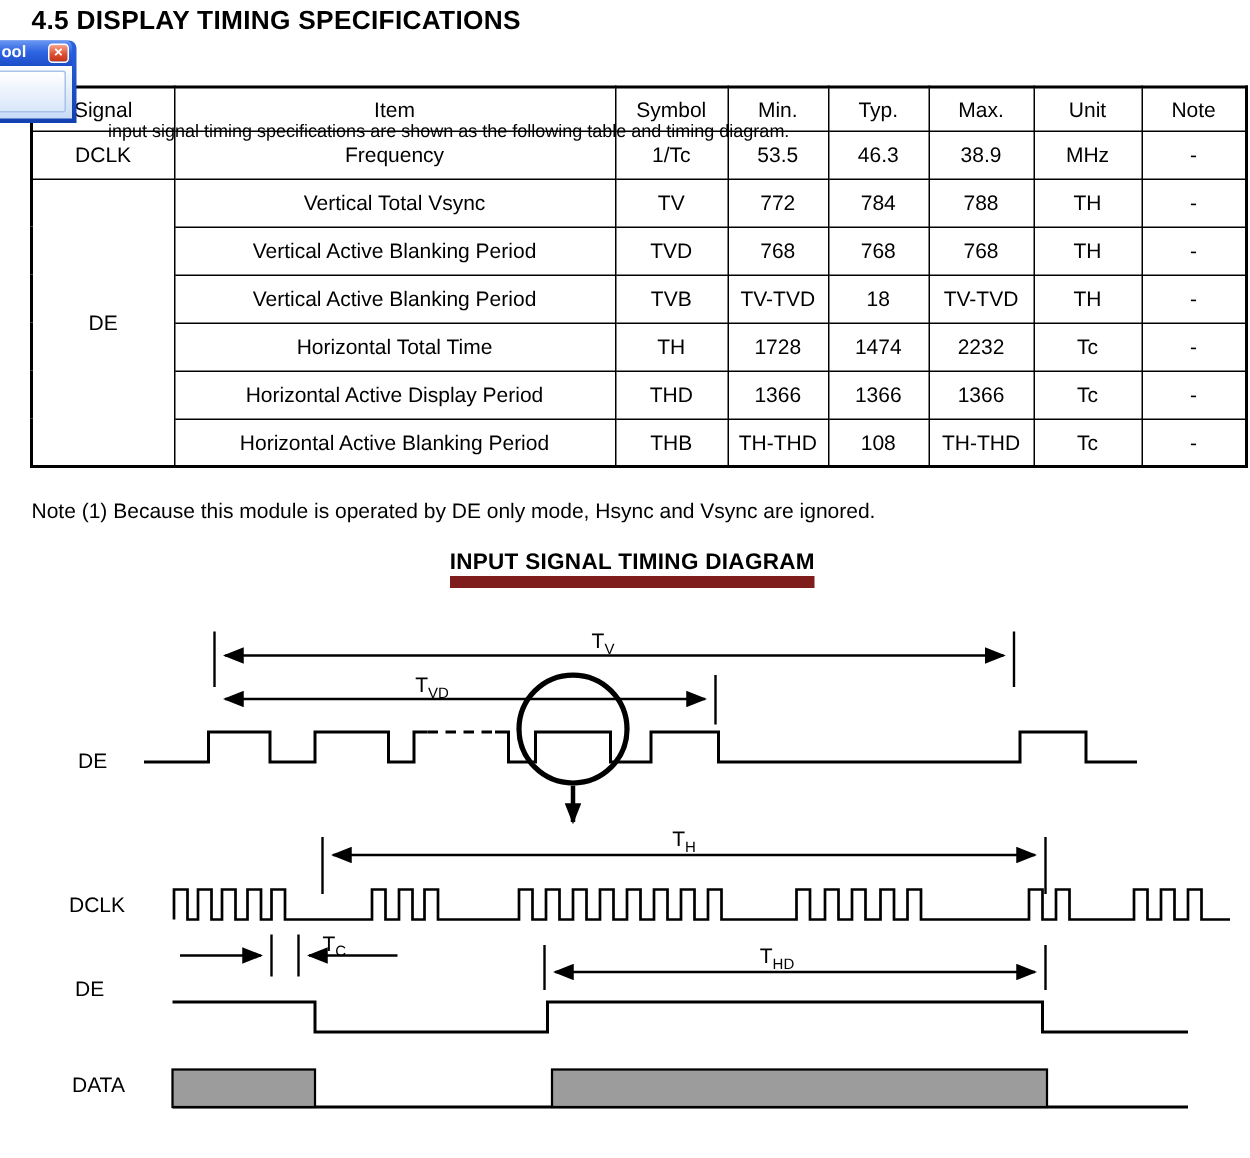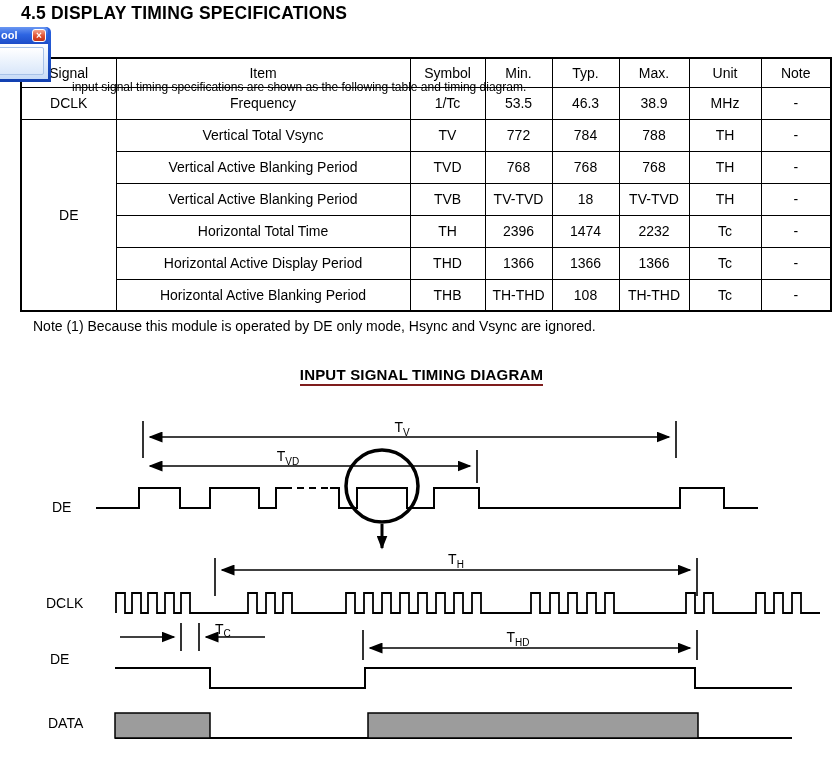--- a/index.html
+++ b/index.html
@@ -26,26 +26,26 @@
   }
   table.spec th, table.spec td {
     border: 1.5px solid #000;
     font-size: 14px; font-weight: normal;
     text-align: center; vertical-align: middle;
     height: 32px; padding: 0 1px; overflow: hidden; white-space: nowrap;
   }
   table.spec tr.hdr th { height: 29px; margin-top: 40px; }
 
   
-  .note { position: absolute; left: 21px; top: 318px; font-size: 14px; margin-left: 12px; }
+  .note { position: absolute; left: 21px; top: 332px; font-size: 14px; }
   .diagram-heading {
     position: absolute; left: 0; top: 366px; width: 843px;
     text-align: center; font-size: 15px; font-weight: bold;
   }
-  .diagram-heading span { border-bottom: 2px solid #7f1d1d; padding-bottom: 1px; letter-spacing: .2px; }
+  .diagram-heading span { border-bottom: 8px solid #7f1d1d; padding-bottom: 1px; letter-spacing: .2px; }
 
   
   svg.diagram { position: absolute; left: 0; top: 392px; }
   svg.diagram text { font-family: "Liberation Sans", sans-serif; fill: #000; }
   .sig-label { font-size: 14px; }
   .mlabel { font-size: 14px; }
   .sub { font-size: 10px; }
 
   
   .popup {
@@ -143,21 +143,21 @@
     <td>TVB</td>
     <td>TV-TVD</td>
     <td>18</td>
     <td>TV-TVD</td>
     <td>TH</td>
     <td>-</td>
   </tr>
   <tr>
     <td>Horizontal Total Time</td>
     <td>TH</td>
-    <td>2396</td>
+    <td>1728</td>
     <td>1474</td>
     <td>2232</td>
     <td>Tc</td>
     <td>-</td>
   </tr>
   <tr>
     <td>Horizontal Active Display Period</td>
     <td>THD</td>
     <td>1366</td>
     <td>1366</td>

